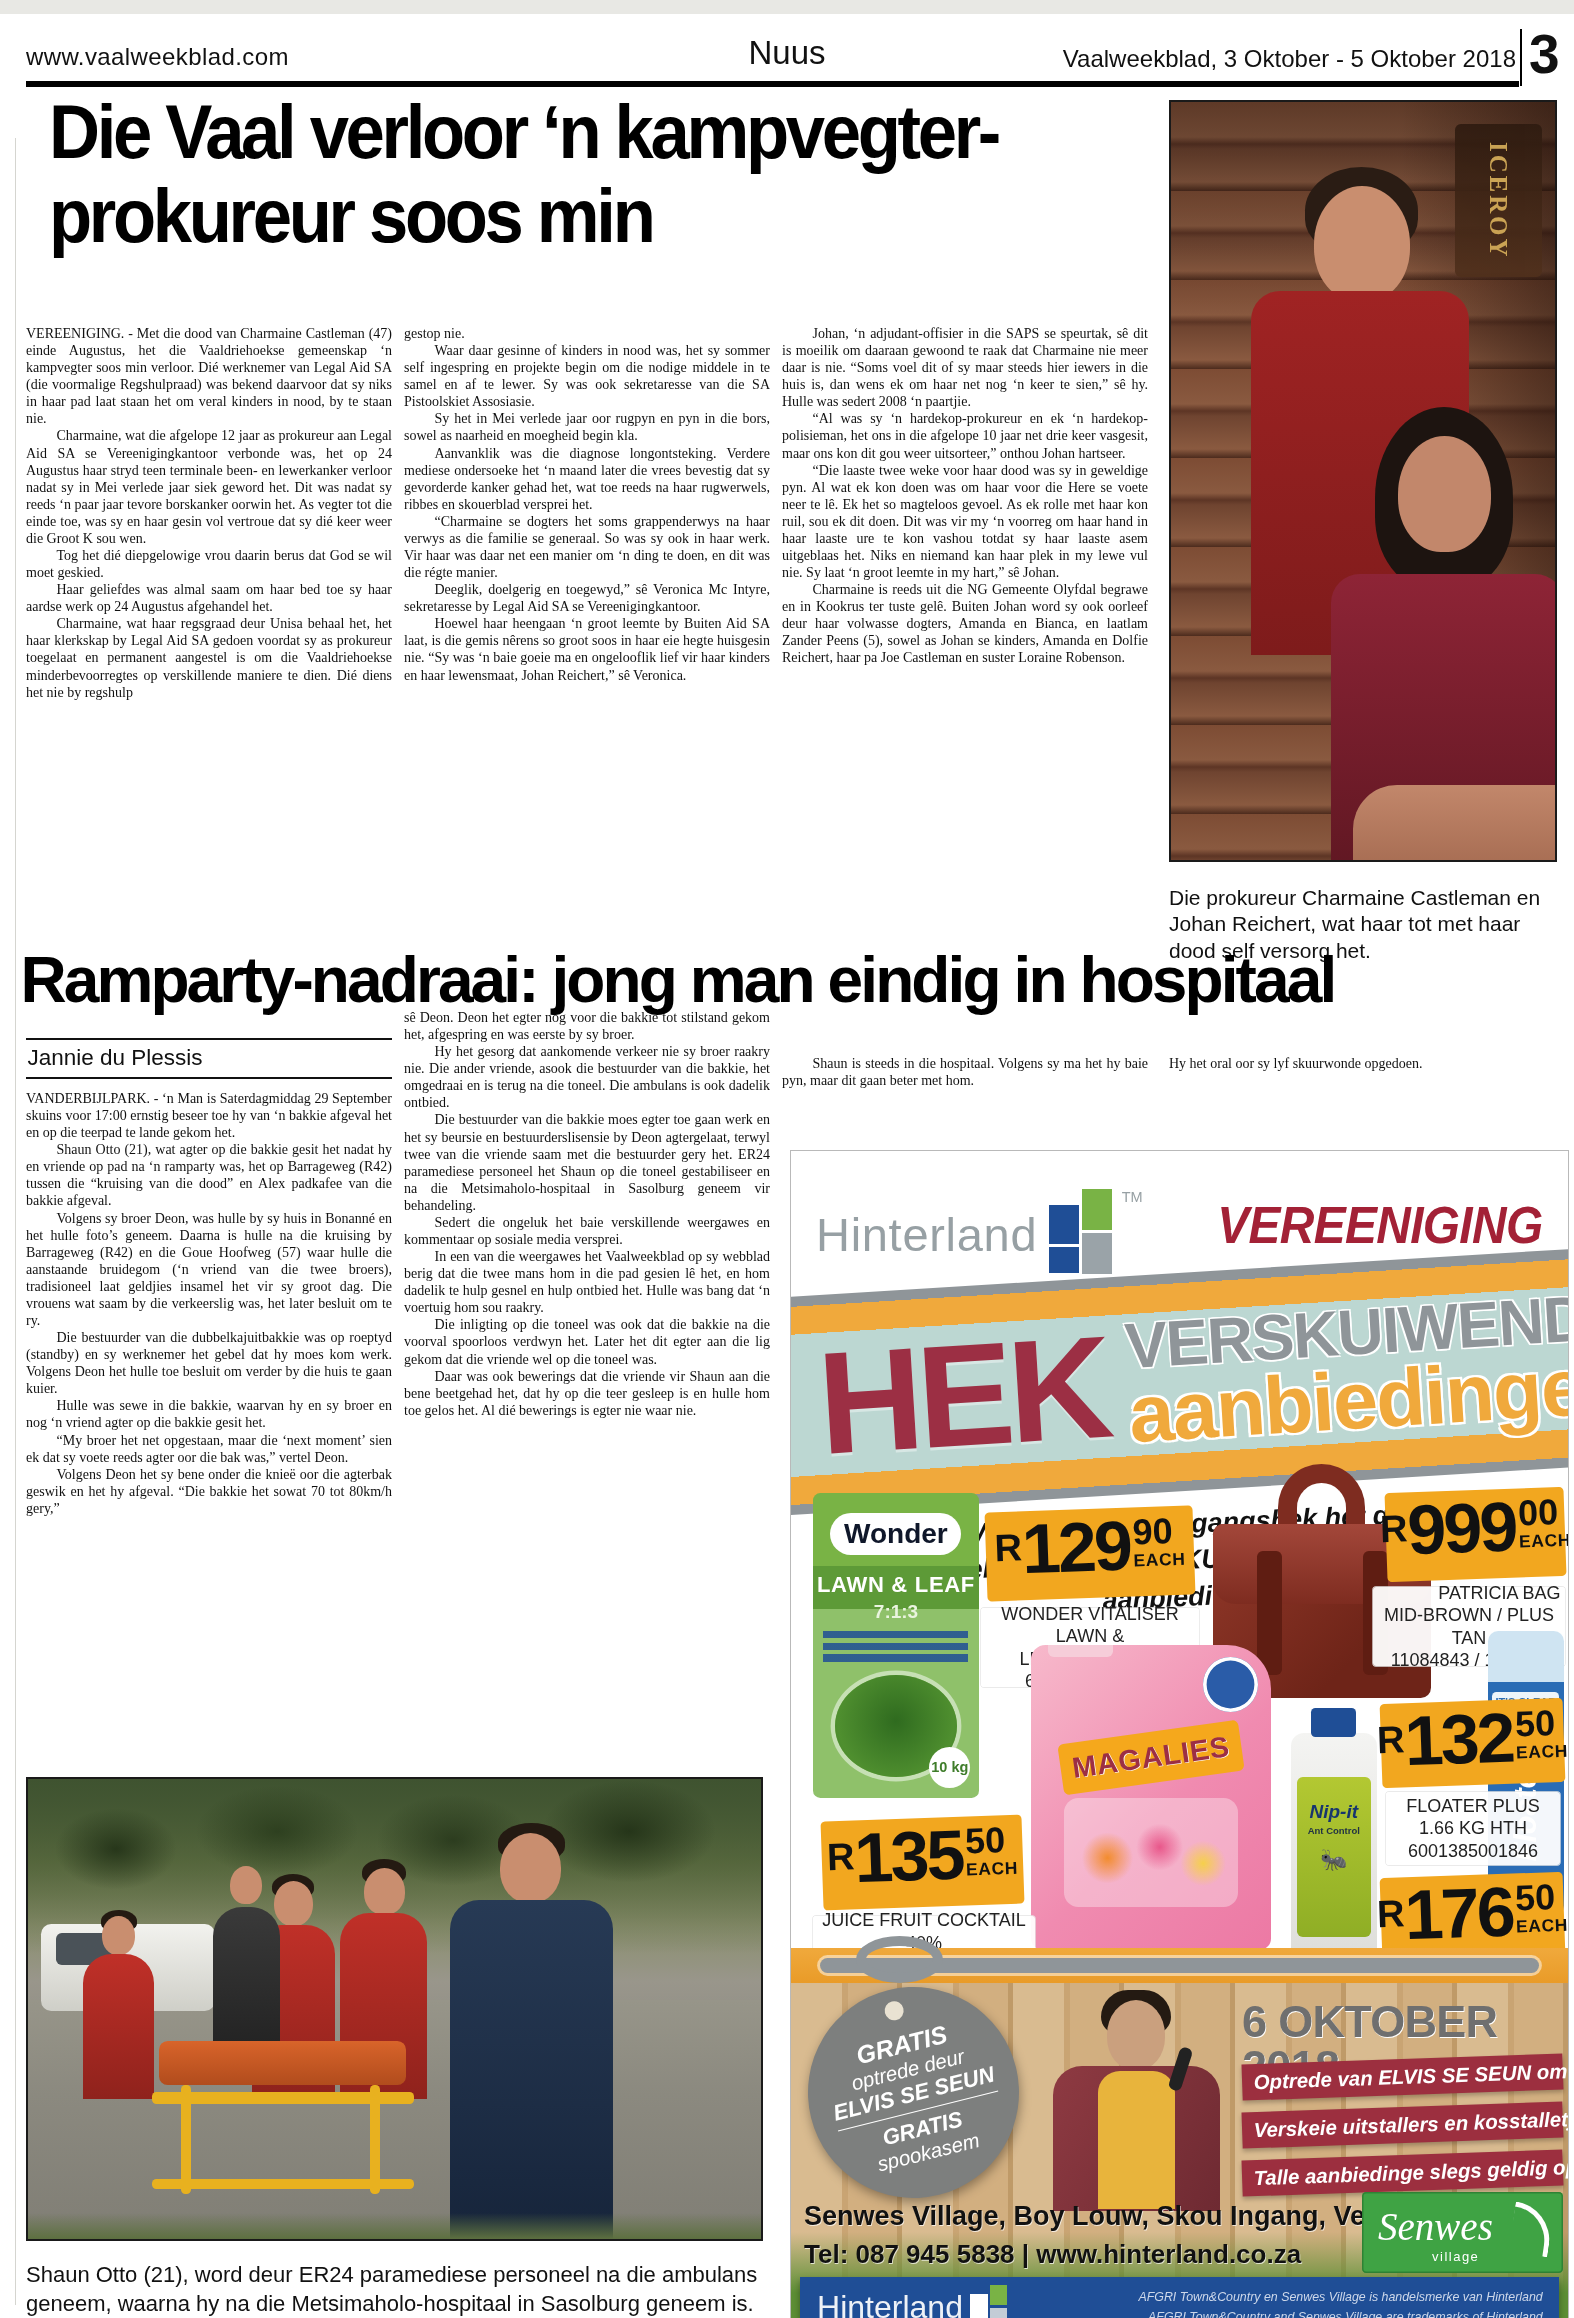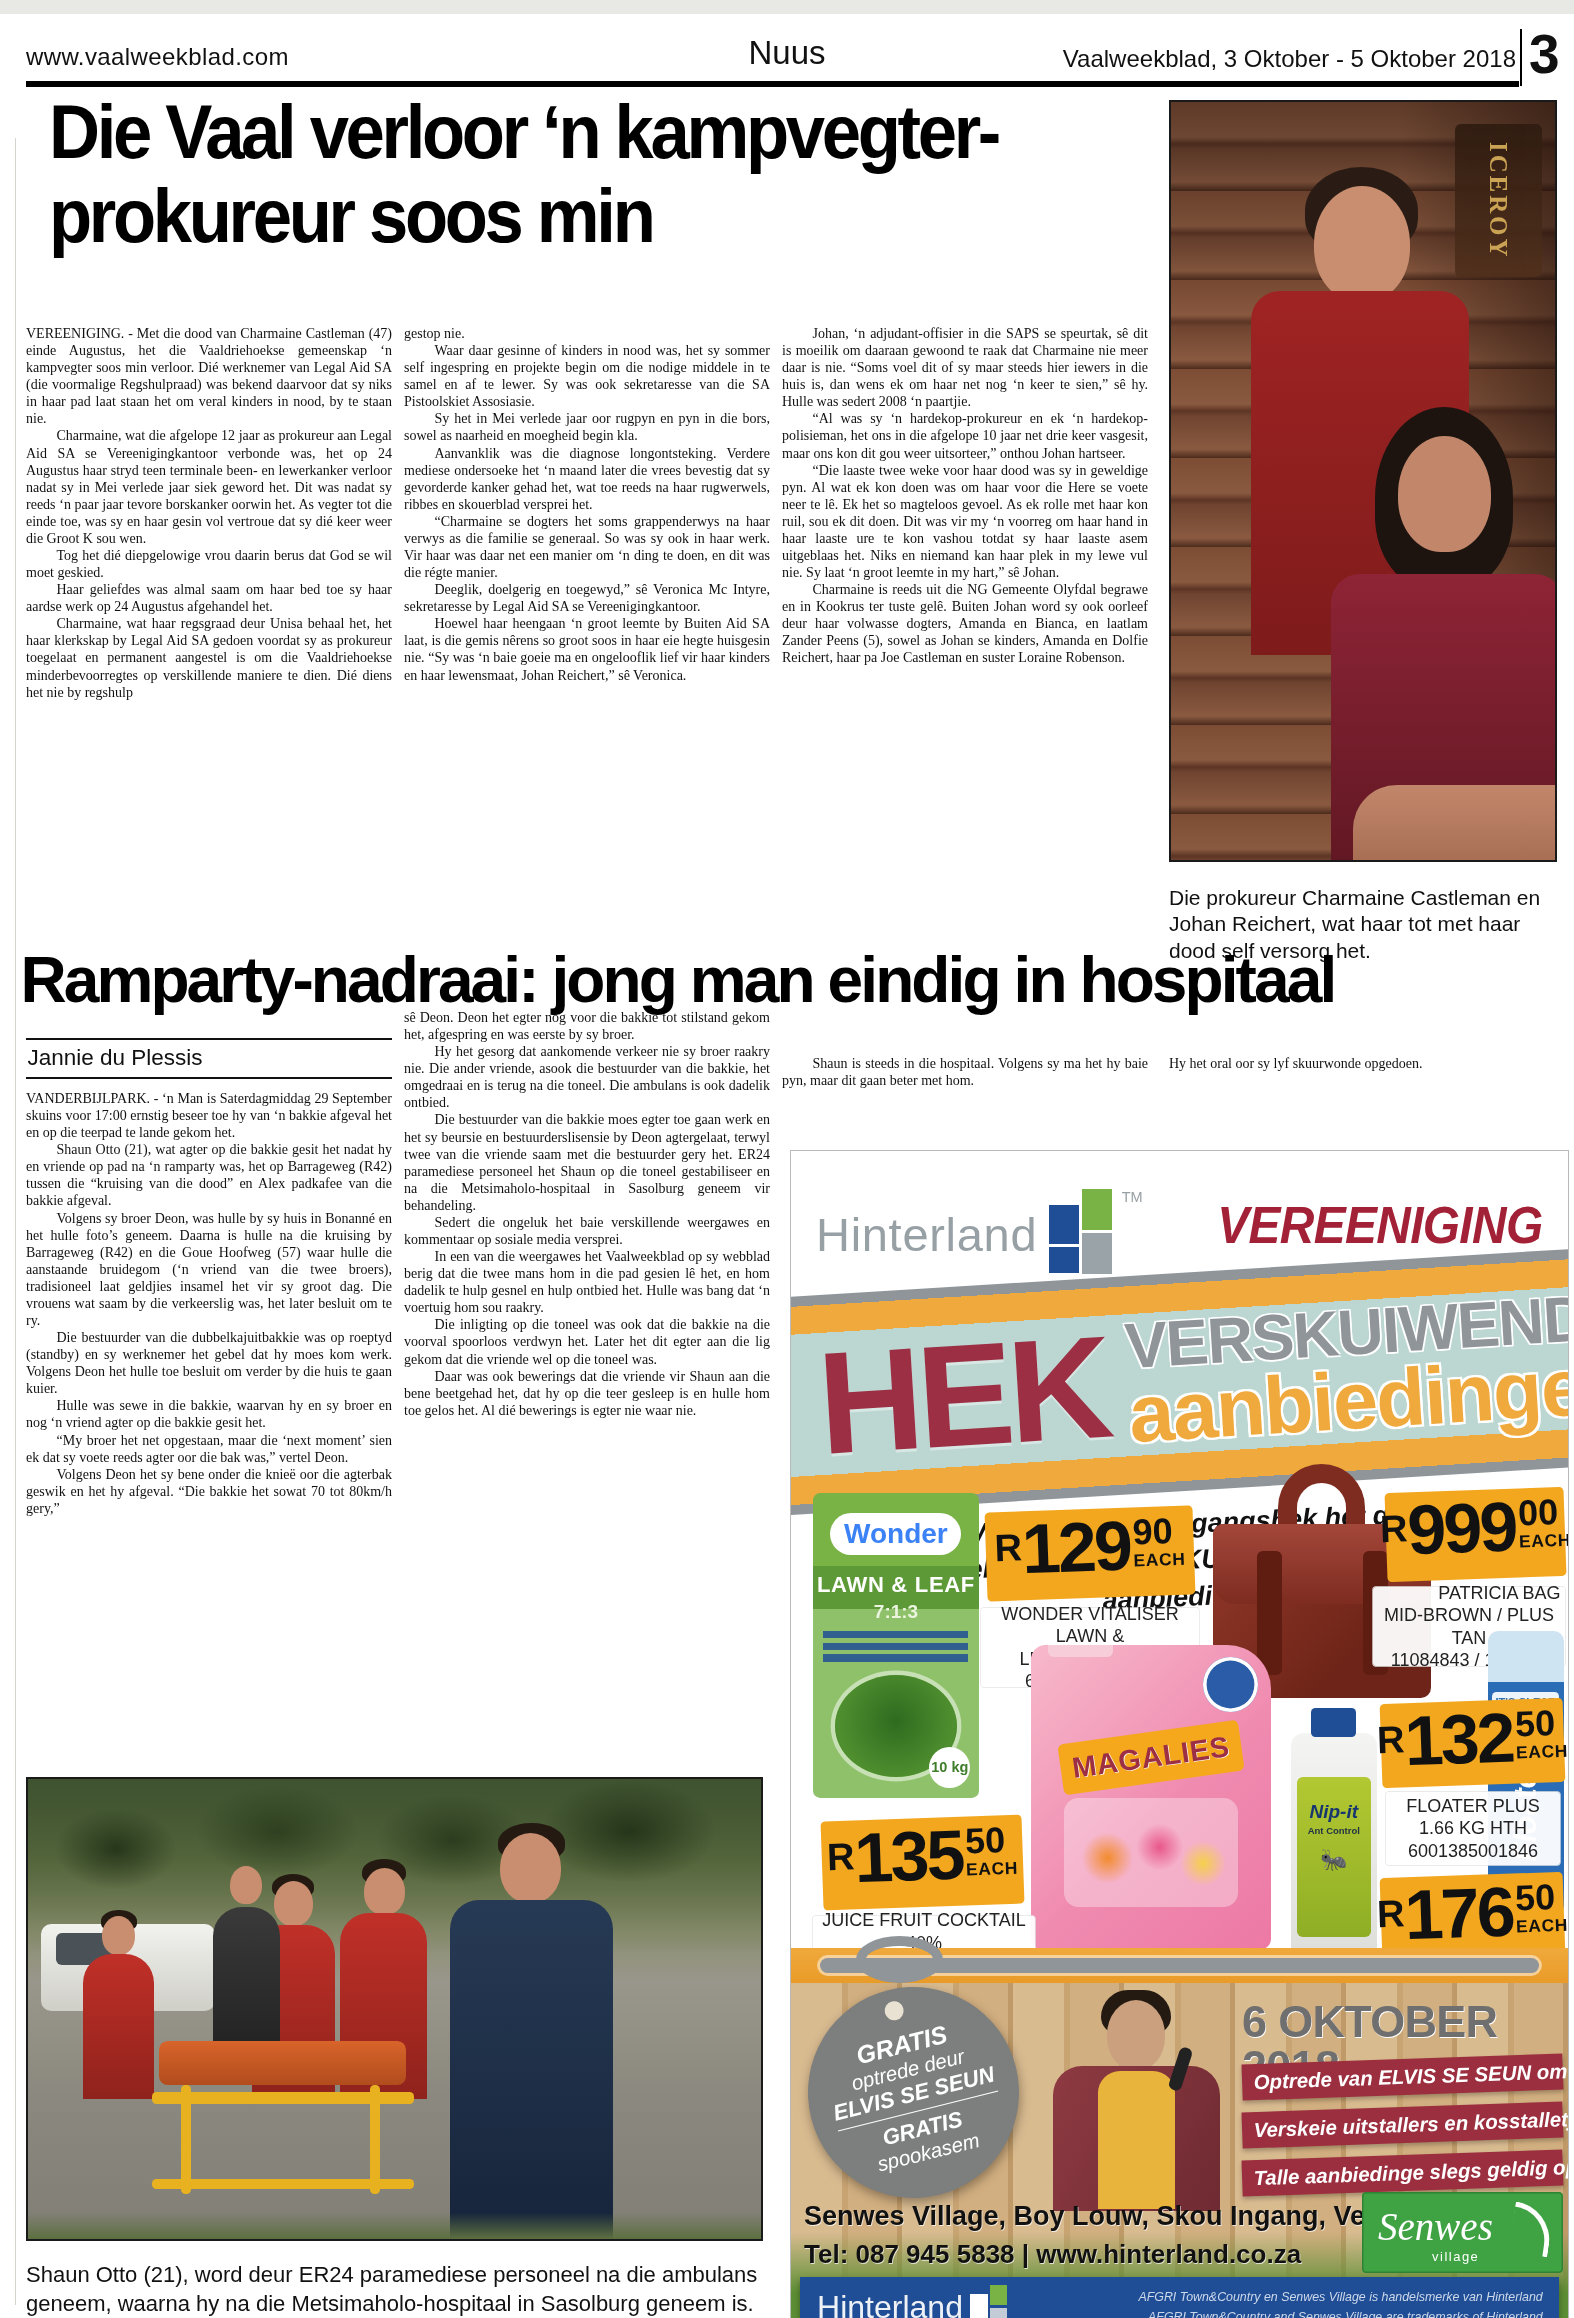--- a/index.html
+++ b/index.html
@@ -164,21 +164,21 @@
   .tag .unit { font-weight:700; font-size:17.4px; letter-spacing:0.7px; }
   .plabel { position:absolute; background:rgba(255,255,255,.95); border-radius:2.9px;
       font:400 18px/1.25 "Liberation Sans", sans-serif; color:#222; text-align:center;
       display:flex; flex-direction:column; justify-content:center; padding:5.8px 4.4px;
       box-shadow:0 0 0 0.7px #e4e4e4; }
 
   
   .wonder { position:absolute; left:22px; top:342px; width:166px; height:305px; border-radius:7.3px;
       background:linear-gradient(180deg,#79b345 0 24%, #5d9a37 24% 38%, #8fc16a 38% 100%); overflow:hidden; }
   .wonder .wpill { position:absolute; left:17.4px; top:20.4px; width:131px; height:42px; background:#fff;
-      border-radius:22px; color:#3b82f6; font:700 28px/42px "Liberation Sans", sans-serif; text-align:center; }
+      border-radius:22px; color:#0f172a; font:700 28px/42px "Liberation Sans", sans-serif; text-align:center; }
   .wonder .wl1 { position:absolute; left:0; top:79px; width:100%; text-align:center;
       color:#fff; font:700 22px "Liberation Sans", sans-serif; letter-spacing:0.7px; }
   .wonder .wl2 { position:absolute; left:0; top:108px; width:100%; text-align:center;
       color:#eaf4df; font:700 19px "Liberation Sans", sans-serif; }
   .wonder .stripes { position:absolute; left:10.2px; top:138px; width:145px; height:32px;
       background:repeating-linear-gradient(180deg,#1f4e96 0 7.3px, #8fc16a 7.3px 11.6px); opacity:.85; }
   .wonder .grasscirc { position:absolute; left:22px; top:182px; width:122px; height:102px; border-radius:50%;
       background:radial-gradient(circle at 50% 45%, #2f6b1f, #4f8f2f 70%, #3c7d26); box-shadow:0 0 0 4.4px rgba(255,255,255,.5); }
   .wonder .kg { position:absolute; right:8.7px; bottom:10.2px; width:41px; height:41px; border-radius:50%;
       background:#fff; color:#3f7d2a; font:700 14.5px/41px "Liberation Sans", sans-serif; text-align:center; }

